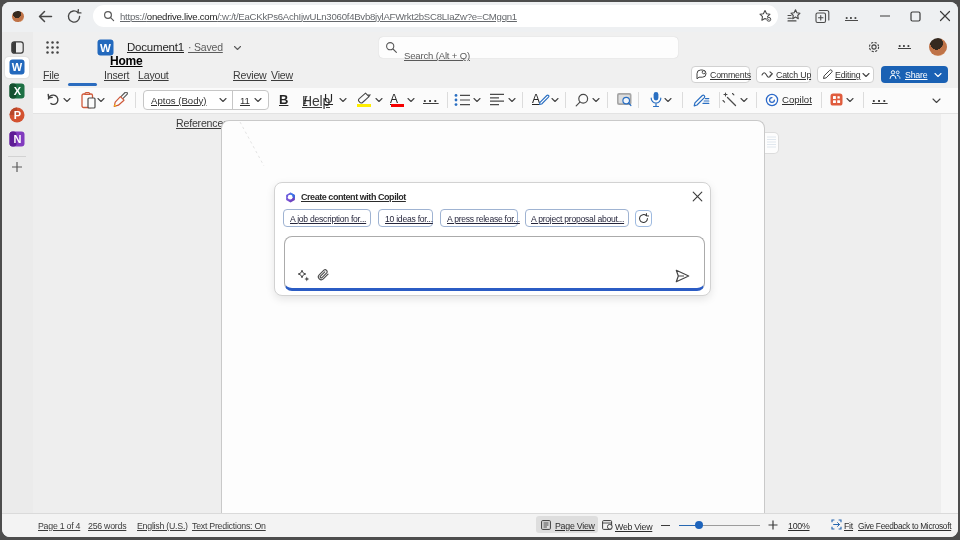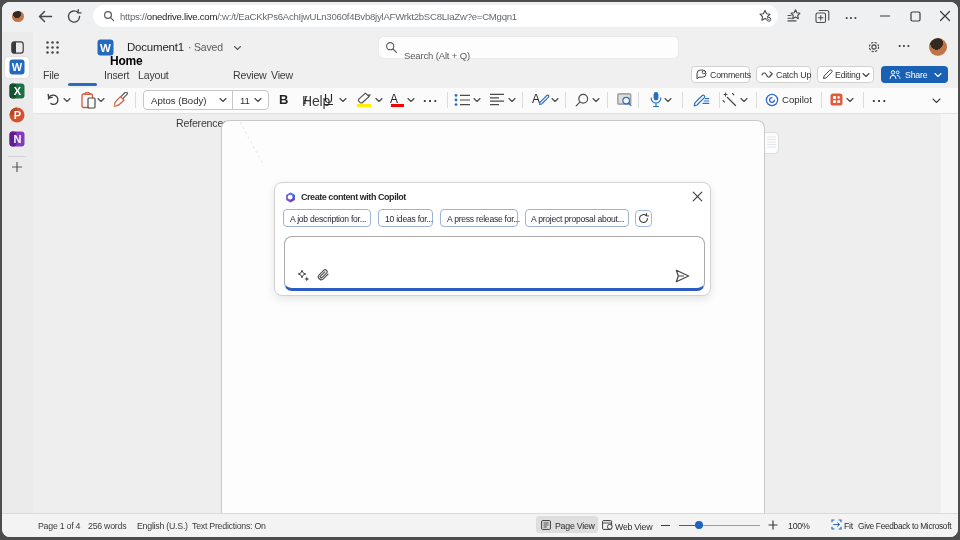--- a/index.html
+++ b/index.html
@@ -2,21 +2,21 @@
 <html><head>
 <meta charset="utf-8">
 <style>
   * { margin:0; padding:0; box-sizing:border-box; }
   html,body { width:960px; height:540px; overflow:hidden; }
   body { background:#4d4d4d; font-family:"Liberation Sans",sans-serif; position:relative; }
   .abs { position:absolute; }
   .win { position:absolute; left:2px; top:2px; width:956px; height:535px; border-radius:8px; overflow:hidden; background:#eef0f2; }
   .scr { position:absolute; left:-2px; top:-2px; width:960px; height:540px; }
   svg { display:block; }
-  .t { position:absolute; white-space:nowrap; }
+  .t { position:absolute; white-space:nowrap;text-decoration:underline; }
 </style>
 </head>
 <body>
 <div class="win">
     <div class="scr">
 
   <div class="abs" id="bbar" style="left:2px;top:2px;width:956px;height:30px;background:#eef0f2;"></div>
 
   <div class="abs" style="left:12px;top:10.5px;width:11.5px;height:11.5px;border-radius:50%;background:radial-gradient(circle at 42% 30%, #35291f 0 38%, #bf7348 39% 72%, #d08a5c 73%);"></div>
 

